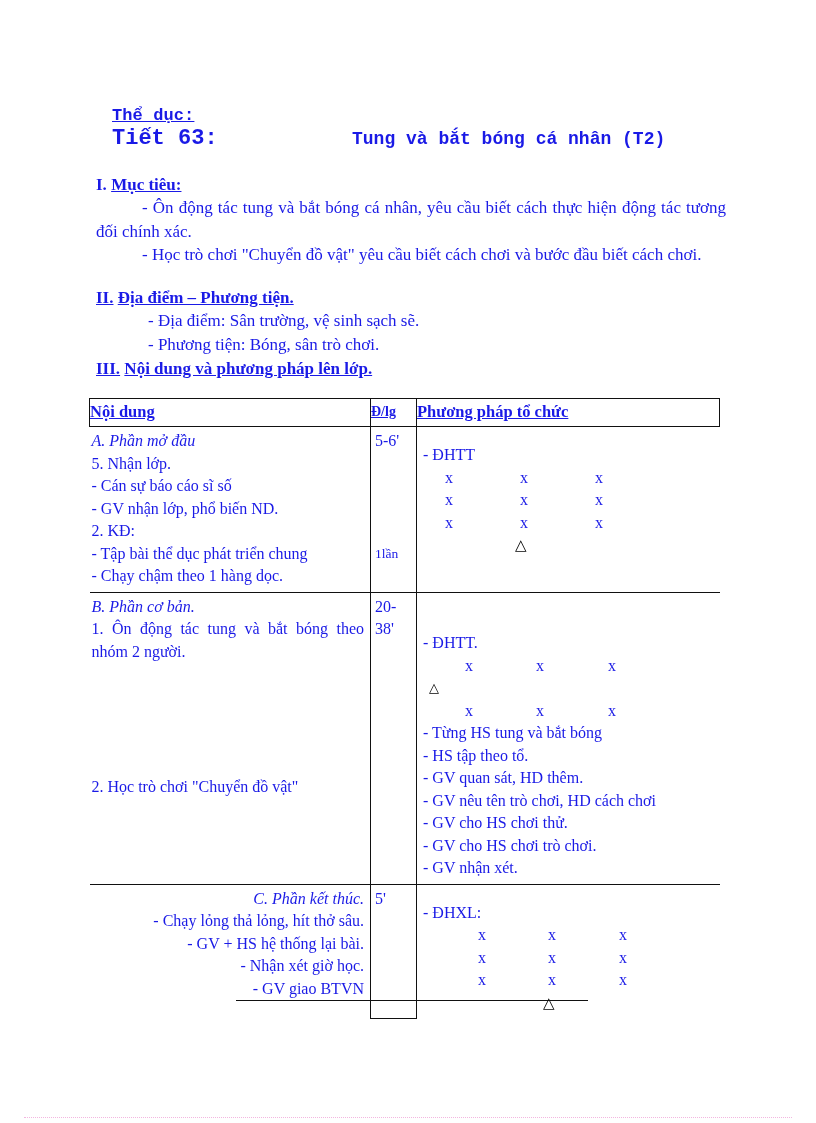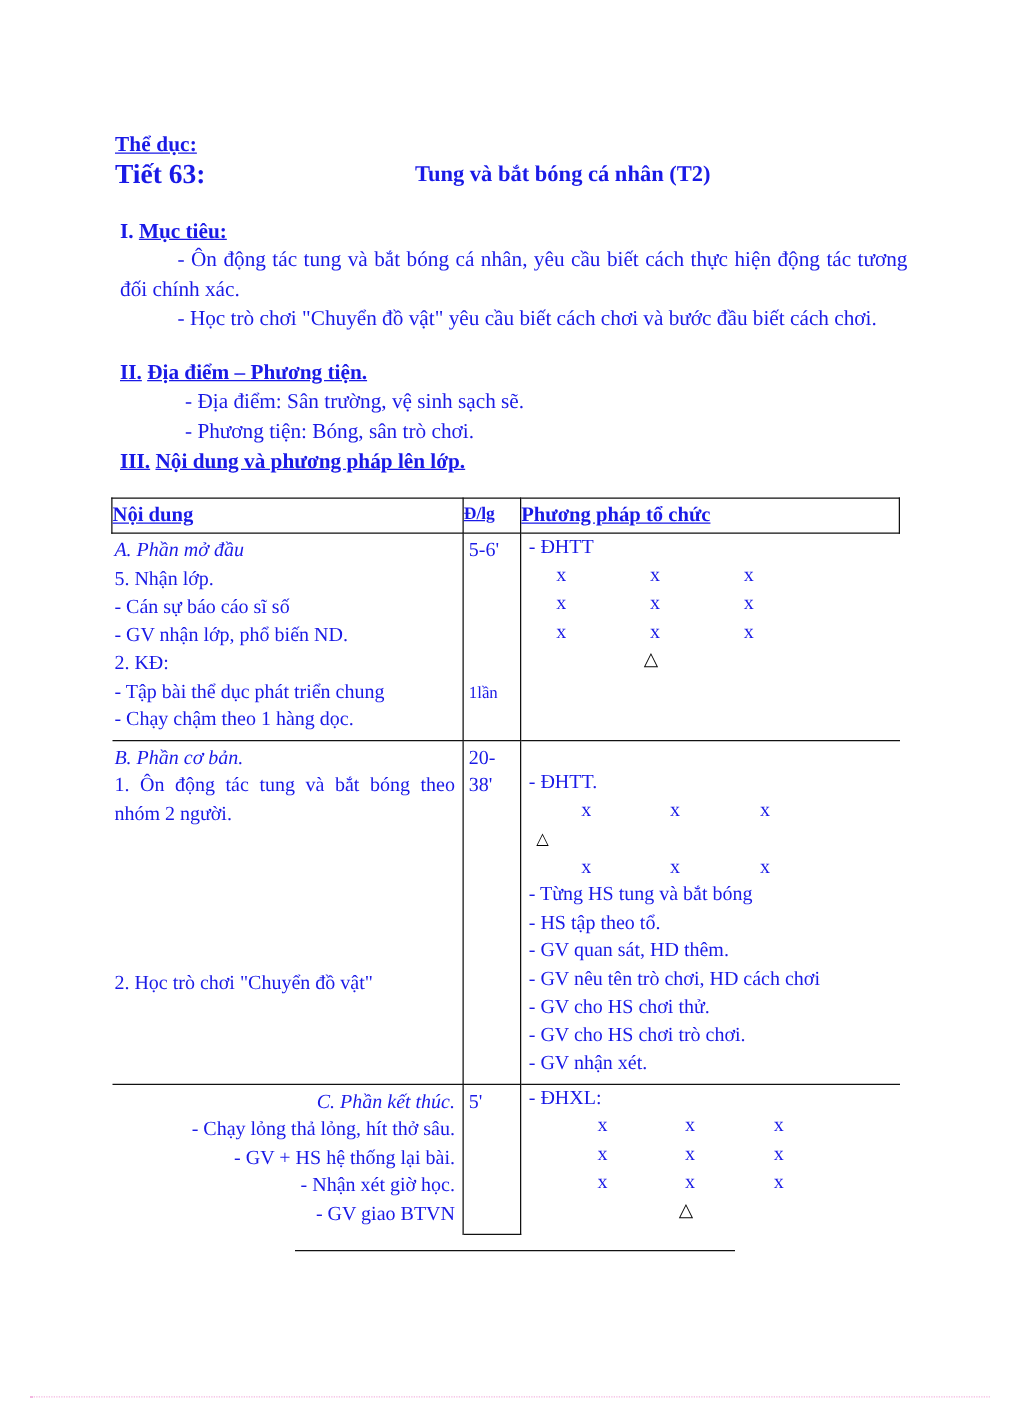--- a/index.html
+++ b/index.html
@@ -19,23 +19,24 @@
   .page {
     position: absolute;
     left: 0; top: 0;
     width: 816px;
     height: 1123px;
   }
 
   
   .doc-head {
     position: absolute;
-    left: 92px;
+    left: 112px;
     top: 106px;
     width: 624px;
+    font-family: Liberation Mono, monospace;
   }
   .subject-line {
     font-weight: bold;
     font-size: 17px;
     text-decoration: underline;
     letter-spacing: 0.1px;
     line-height: 20px;
   }
   .lesson-row {
     position: relative;
@@ -136,21 +137,21 @@
     position: relative;
   }
   .tbl tbody tr:last-child td.col-dlg {
     border-bottom: 1.5px solid #111;
   }
   .tbl tbody tr:last-child td.col-content {
     border-right: 1.3px solid #111;
     text-align: right;
   }
   .tbl tbody td.col-method {
-    padding: 0 4px 4px 6px;
+    padding: 17px 4px 4px 6px;
     position: relative;
   }
 
   .cell-line {
     line-height: 22.5px;
     white-space: nowrap;
   }
   .cell-line.it {
     font-style: italic;
   }

